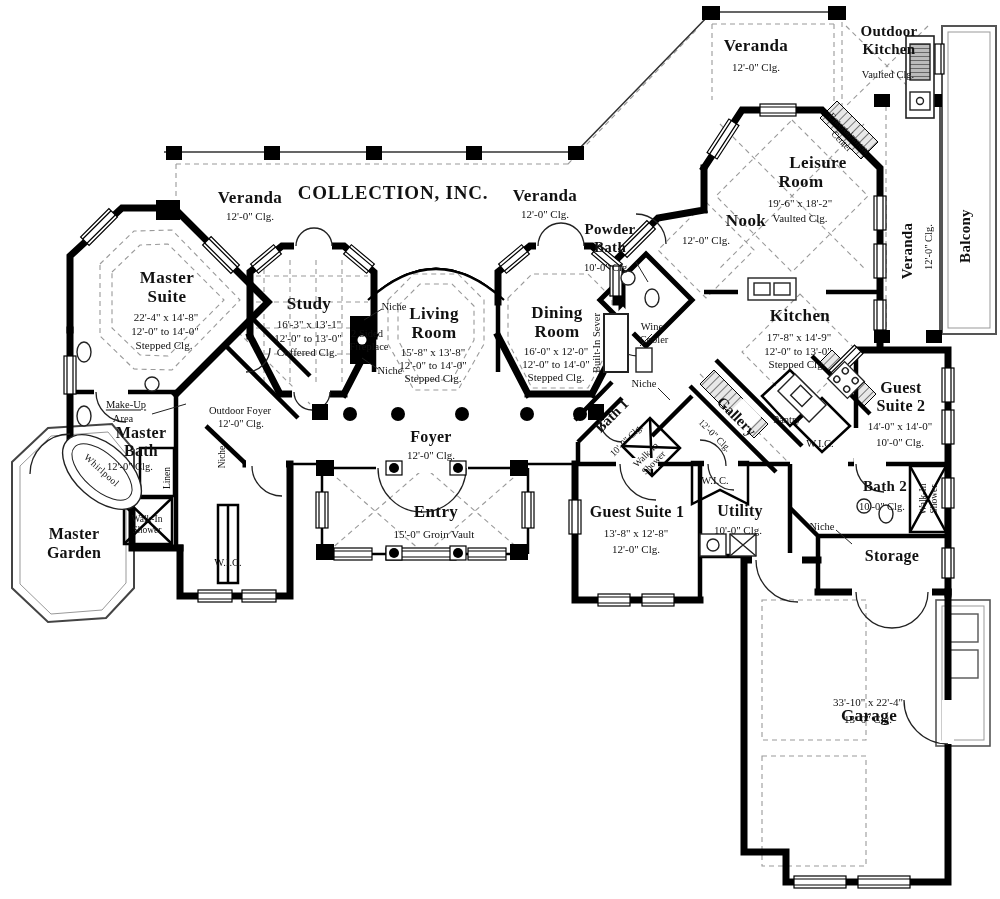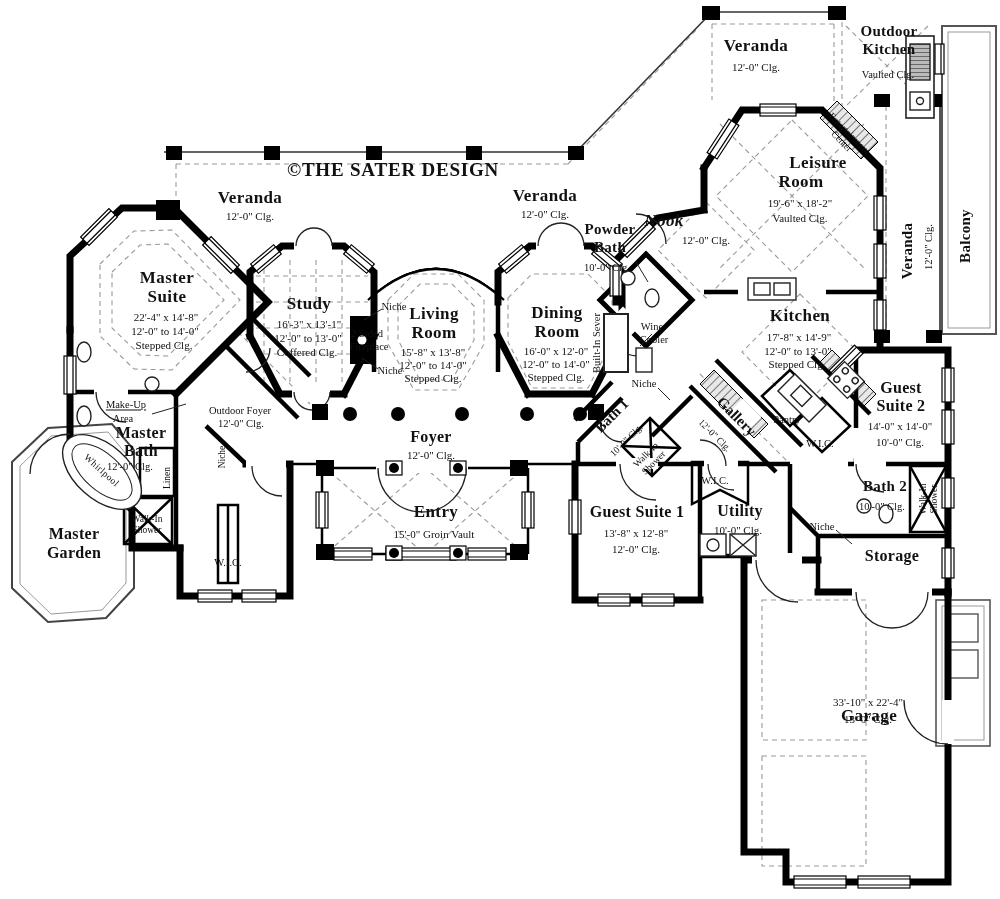--- a/index.html
+++ b/index.html
@@ -424,21 +424,21 @@
     <rect x="910" y="92" width="20" height="18"></rect>
         <circle cx="920" cy="101" r="3.5"></circle>
   </g>
 
   <g stroke="#222" stroke-width="1" fill="none">
     <path d="M382,309 L364,320 M378,369 L362,358 M658,388 L670,400 M836,530 L852,544
              M152,414 L186,404 M636,262 L648,282 M652,334 L640,346"></path>
   </g>
 </svg>
 
-  <div class="lbl title" style="left:393px;top:170px;">©THE SATER DESIGN</div>
+  <div class="lbl title" style="left:393px;top:193px;">COLLECTION, INC.</div>
 
   <div class="lbl rn" style="left:250px;top:198px;">Veranda</div>
   <div class="lbl sub" style="left:250px;top:217px;">12'-0" Clg.</div>
   <div class="lbl rn" style="left:545px;top:196px;">Veranda</div>
   <div class="lbl sub" style="left:545px;top:215px;">12'-0" Clg.</div>
   <div class="lbl rn" style="left:756px;top:46px;">Veranda</div>
   <div class="lbl sub" style="left:756px;top:68px;">12'-0" Clg.</div>
 
   <div class="lbl rn15" style="left:889px;top:32px;">Outdoor</div>
   <div class="lbl rn15" style="left:889px;top:50px;">Kitchen</div>
@@ -447,21 +447,21 @@
   <div class="lbl rn" style="left:818px;top:163px;">Leisure</div>
   <div class="lbl rn" style="left:801px;top:182px;">Room</div>
   <div class="lbl sub" style="left:800px;top:204px;">19'-6" x 18'-2"</div>
   <div class="lbl sub" style="left:800px;top:219px;">Vaulted Clg.</div>
 
   <div class="lbl micro r45" style="left:845px;top:138px;line-height:1.2;">
     <span>Entertainment</span><br>
     <span>Center</span>
   </div>
 
-  <div class="lbl rn" style="left:664px;top:221px;font-style:italic;">Nook</div>
+  <div class="lbl rn" style="left:746px;top:221px;">Nook</div>
   <div class="lbl sub" style="left:706px;top:241px;">12'-0" Clg.</div>
 
   <div class="lbl rn15" style="left:610px;top:230px;">Powder</div>
   <div class="lbl rn15" style="left:610px;top:248px;">Bath</div>
   <div class="lbl tiny" style="left:607px;top:268px;">10'-0" Clg.</div>
 
   <div class="lbl rn" style="left:800px;top:316px;">Kitchen</div>
   <div class="lbl sub" style="left:799px;top:338px;">17'-8" x 14'-9"</div>
   <div class="lbl sub" style="left:798px;top:352px;">12'-0" to 13'-0"</div>
   <div class="lbl sub" style="left:797px;top:365px;">Stepped Clg.</div>

